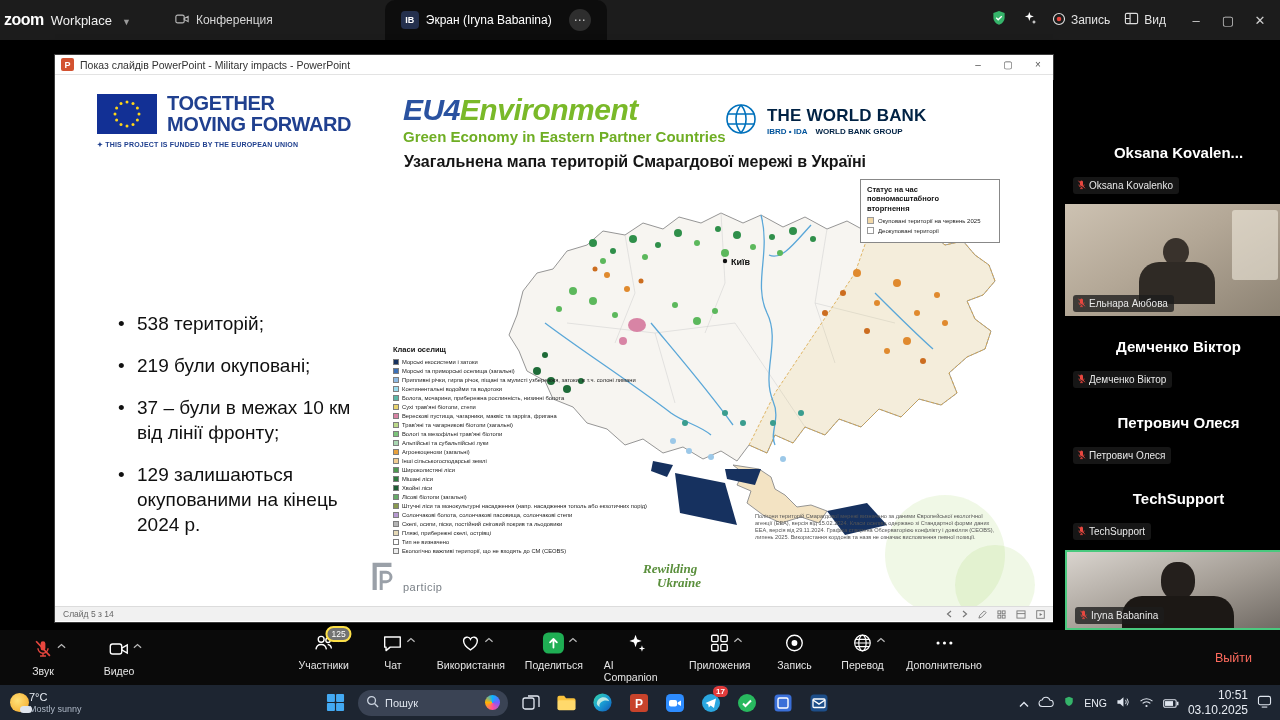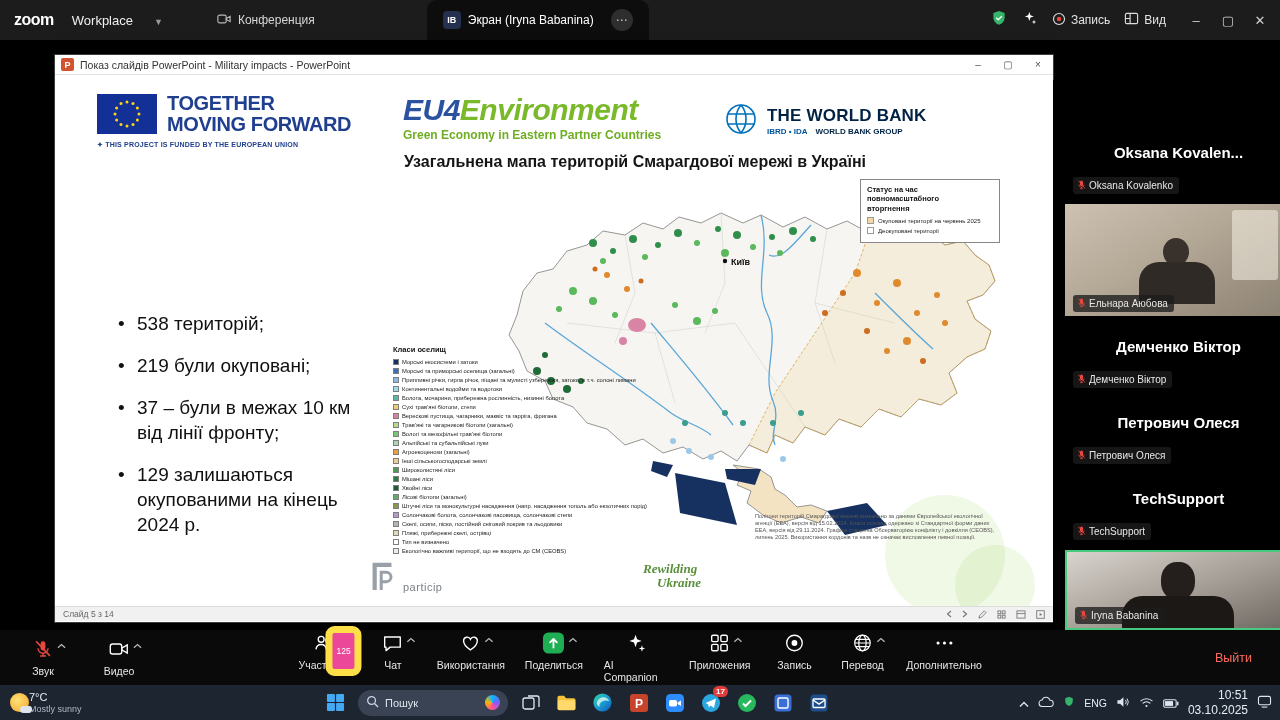--- a/index.html
+++ b/index.html
@@ -2,21 +2,21 @@
 <html><head>
 <meta charset="utf-8">
 <style>
   html,body{margin:0;padding:0;background:#000;}
   *{box-sizing:border-box;}
   .screen{position:relative;width:1280px;height:720px;overflow:hidden;background:#000;
     font-family:"Liberation Sans",sans-serif;-webkit-font-smoothing:antialiased;}
 
   
   .topbar{position:absolute;top:0;left:0;right:0;height:40px;background:#1c1c1c;display:flex;align-items:center;color:#e8e8e8;}
-  .brand{display:flex;align-items:baseline;gap:18px;padding:0 14px;}
+  .brand{display:flex;align-items:baseline;gap:7px;padding:0 4px;}
   .brand .z{font-weight:bold;font-size:16px;color:#fff;letter-spacing:-.5px;}
   .brand .w{font-size:13px;color:#f0f0f0;}
   .brand .chev{color:#9a9a9a;font-size:9px;margin-left:3px;}
   .tab{height:40px;display:flex;align-items:center;gap:7px;padding:0 16px;font-size:12px;color:#d6d6d6;cursor:default;}
   .tab-inactive{margin-left:24px;}
   .tab-active{margin-left:96px;background:#0d0d0d;border-radius:10px 10px 0 0;color:#fff;min-width:195px;}
   .ib-badge{width:18px;height:18px;border-radius:4px;background:#24304d;color:#fff;font-size:9px;font-weight:bold;display:flex;align-items:center;justify-content:center;}
   .tab-more{width:22px;height:22px;border-radius:50%;background:#2e2e2e;color:#ccc;display:flex;align-items:center;justify-content:center;font-size:12px;margin-left:10px;border:none;}
   .topbar-right{margin-left:auto;display:flex;align-items:center;gap:14px;padding-right:4px;}
   .tb-group{display:flex;align-items:center;gap:5px;font-size:12px;color:#e3e3e3;}
@@ -38,21 +38,21 @@
   .ppt-st .st-right svg{display:block;}
 
   
   .logo-eu{position:absolute;left:42px;top:18px;display:flex;gap:10px;align-items:center;}
   .eu-flag{width:60px;height:40px;background:#123095;position:relative;flex:none;}
   .eu-text{color:#20408f;font-weight:bold;font-size:20px;line-height:1.05;letter-spacing:-.4px;}
   .eu-funded{position:absolute;left:42px;top:66px;color:#20408f;font-weight:bold;font-size:7px;letter-spacing:.2px;}
   .logo-e4e{position:absolute;left:348px;top:20px;}
   .e4e-title{font-size:30px;font-weight:bold;letter-spacing:-.5px;line-height:1;font-style:italic;}
   .e4e-eu4{color:#2a52a0;} .e4e-env{color:#7ab929;}
-  .e4e-sub{font-size:12px;color:#6fae24;font-weight:bold;margin-top:3px;}
+  .e4e-sub{font-size:15px;color:#6fae24;font-weight:bold;margin-top:3px;}
   .logo-wb{position:absolute;left:668px;top:26px;display:flex;gap:8px;align-items:center;}
   .wb-text1{font-size:17px;font-weight:bold;color:#002244;letter-spacing:.2px;line-height:1;}
   .wb-text2{font-size:8px;color:#00539b;font-weight:bold;margin-top:3px;}
   .wb-text2 .grp{color:#002244;margin-left:6px;}
 
   .slide-title{position:absolute;left:290px;top:78px;width:580px;text-align:center;font-size:16px;font-weight:bold;color:#151515;}
 
   .bullets{position:absolute;left:60px;top:236px;width:242px;margin:0;padding:0;font-size:19px;color:#101010;}
   .bullets li{list-style:none;position:relative;padding-left:22px;margin-bottom:17px;line-height:1.32;}
   .bullets li::before{content:"\2022";position:absolute;left:3px;top:0;}
@@ -98,21 +98,21 @@
   .speaker .sil-body{width:112px;height:36px;left:55px;top:44px;background:#1c1815;}
   .collapse-pill{width:46px;height:20px;margin:10px auto 0;background:#232323;border-radius:6px;display:flex;align-items:center;justify-content:center;}
 
   
   .toolbar{position:absolute;top:630px;left:0;right:0;height:55px;background:#0a0a0a;display:flex;align-items:center;}
   .tbz-left{display:flex;gap:30px;margin-left:20px;}
   .tbz-center{position:absolute;left:50%;transform:translateX(-50%);display:flex;gap:22px;}
   .tbz-item{display:flex;flex-direction:column;align-items:center;gap:3px;color:#e6e6e6;font-size:10.5px;position:relative;min-width:46px;}
   .tbz-item .ic{height:24px;display:flex;align-items:center;position:relative;}
   .tbz-chev{position:absolute;top:1px;right:-12px;}
-  .tbz-badge{position:absolute;top:-6px;left:58%;background:#ec4899;border:7px solid #fde047;border-radius:9px;font-size:8.5px;padding:12px 4px;color:#fff;line-height:12px;}
+  .tbz-badge{position:absolute;top:-6px;left:58%;background:#737373;border:2px solid #fde047;border-radius:9px;font-size:8.5px;padding:0 4px;color:#fff;line-height:12px;}
   .leave{margin-left:auto;margin-right:28px;color:#ff6b5e;font-size:12.5px;display:flex;flex-direction:column;align-items:center;gap:3px;}
 
   
   .taskbar{position:absolute;bottom:0;left:0;right:0;height:35px;background:#1d2531;display:flex;align-items:center;color:#e8edf4;}
   .weather{display:flex;align-items:center;margin-left:10px;}
   .sun{width:19px;height:19px;border-radius:50%;background:radial-gradient(circle at 40% 40%,#ffe17a,#f5a623);position:relative;flex:none;}
   .sun::after{content:"";position:absolute;right:-3px;bottom:-1px;width:12px;height:7px;border-radius:6px;background:#dfe5ee;}
   .w-temp{font-size:11px;line-height:1.2;}
   .w-desc{font-size:9px;color:#aeb8c6;}
   .tk-center{position:absolute;left:322px;display:flex;gap:9px;align-items:center;height:35px;}

